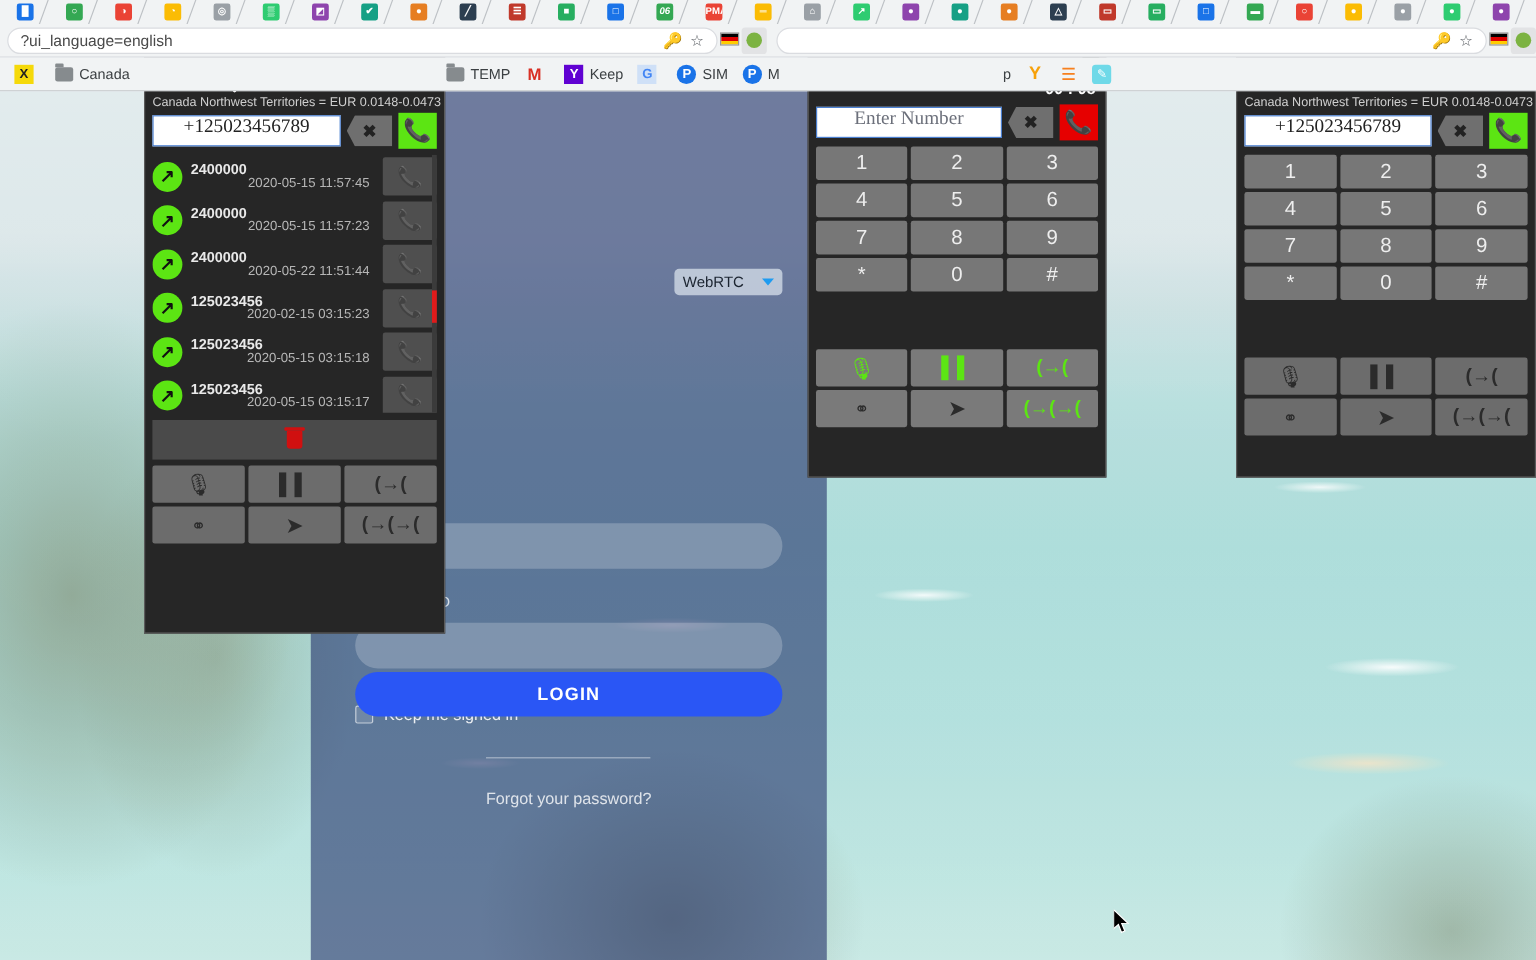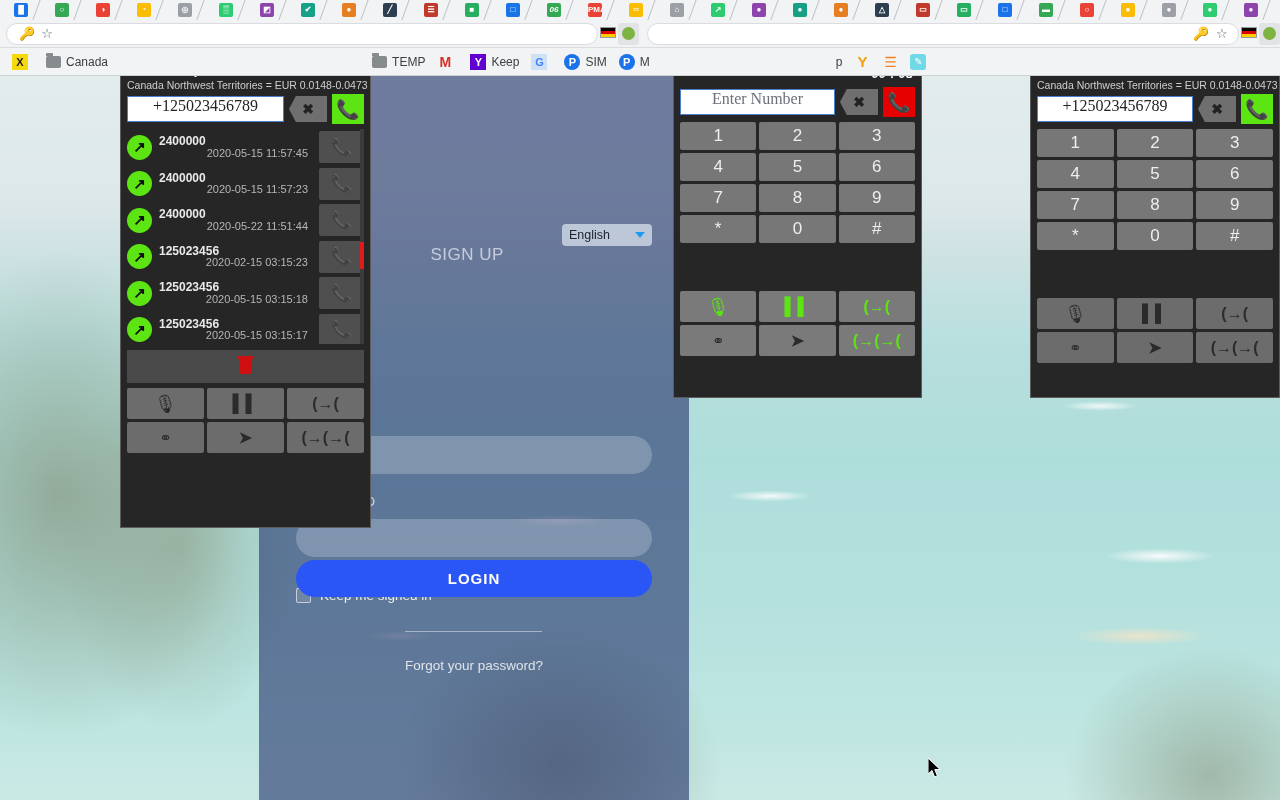--- a/index.html
+++ b/index.html
@@ -237,28 +237,24 @@
 
   #cursor{ position:absolute; left:928px; top:758px; width:14px; height:21px; }
 </style>
 </head>
 <body>
 
 <div id="wallpaper"></div>
 
 <div id="loginpage">
   <div id="langsel">
-    <span>English</span>
+    <span>WebRTC</span>
     <span class="caret"></span>
   </div>
 
-  <div id="tabs-lp">
-    <span class="active">LOGIN</span>
-    <span>SIGN UP</span>
-  </div>
   <div id="tabunderline"></div>
 
   <div class="fieldlabel" style="left:37px; top:337px;">E-MAIL</div>
   <div class="roundfield" style="left:37px; top:360px; width:356px;"></div>
 
   <div class="fieldlabel" style="left:37px; top:419px;">PASSWORD</div>
   <div class="roundfield" style="left:37px; top:443px; width:356px;"></div>
 
   <div id="keepsigned">
     <span id="keepbox"></span>
@@ -602,20 +598,21 @@
       <span class="fav" style="background: rgb(46, 204, 113);">●</span>
     </div>
     <div class="tabchip">
       <span class="fav" style="background: rgb(142, 68, 173);">●</span>
     </div>
     <div class="tabchip"></div>
   </div>
 
 <div id="navbar">
   <div class="omnibox" style="width:630px; margin-left:6px;">
+    <span class="omni-left">?ui_language=english</span>
     <span class="omni-ic">🔑</span>
     <span class="omni-ic">☆</span>
   </div>
   <span class="chrome-ic"><i class="flagde"></i></span>
   <span class="profpill">
       <i class="profdrop"></i>
     </span>
 
   <div class="omnibox" style="width:630px; margin-left:8px;">
     <span class="omni-left"></span>

